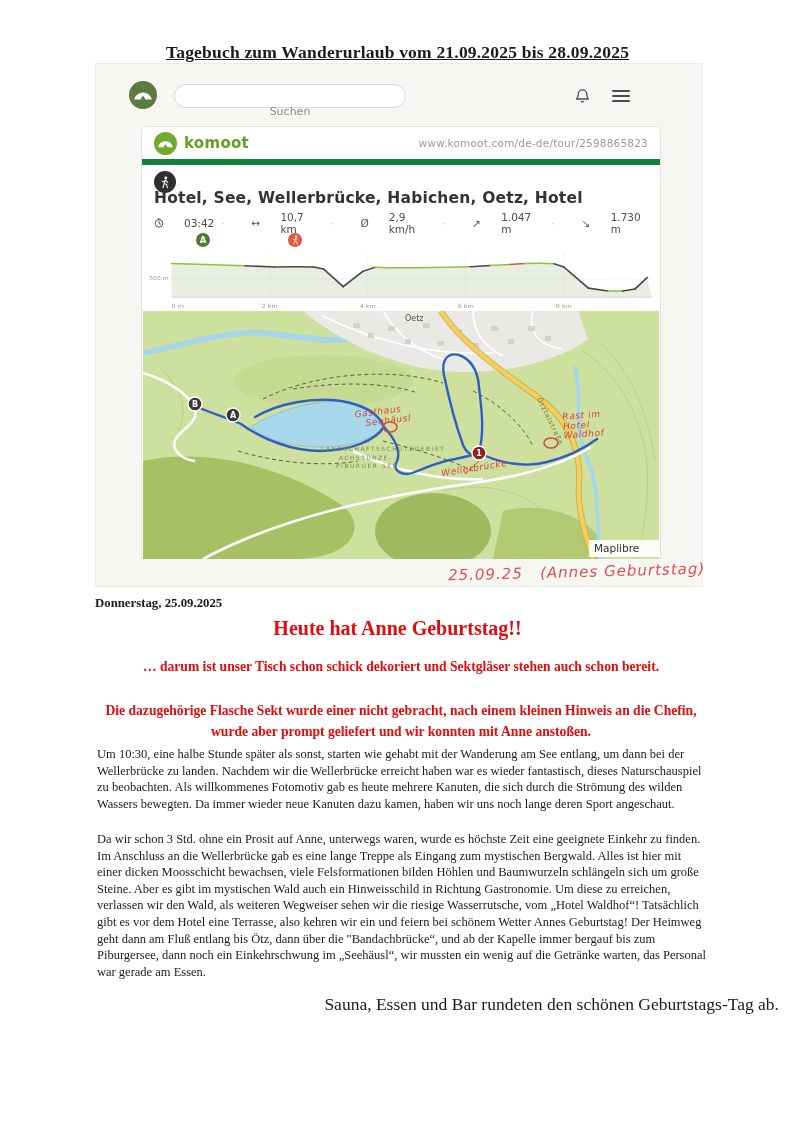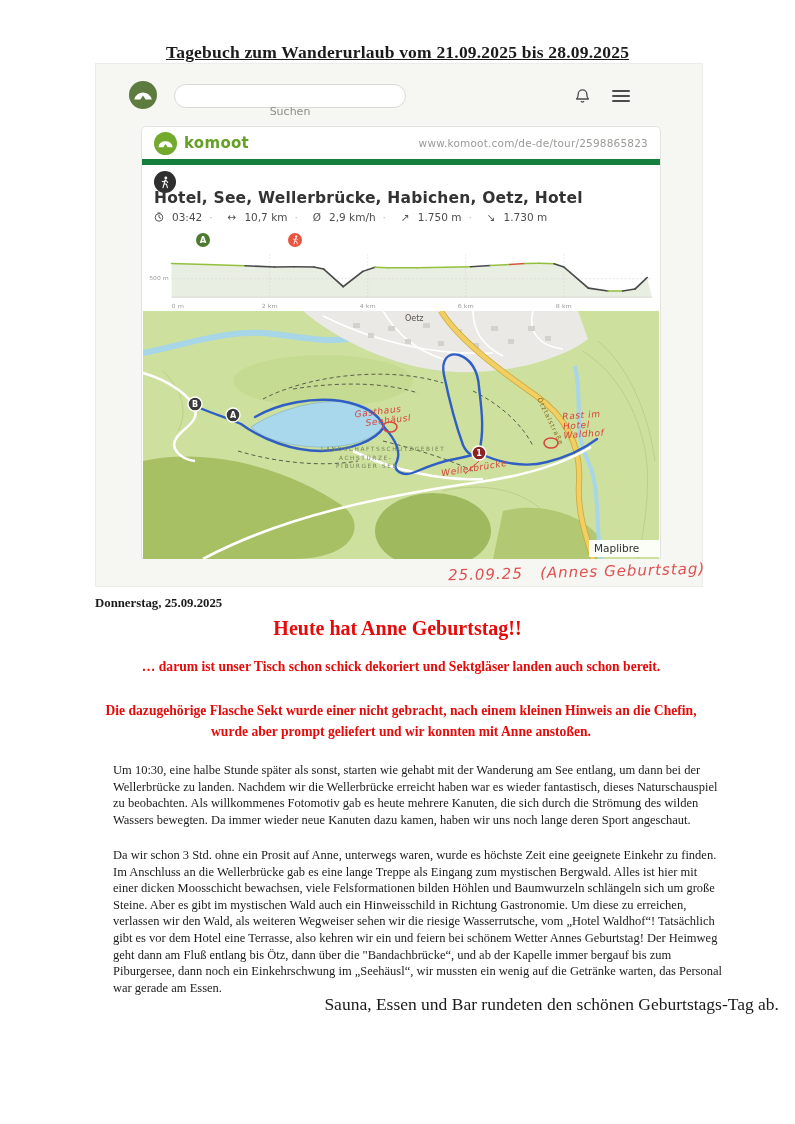--- a/index.html
+++ b/index.html
@@ -10,21 +10,21 @@
   .doc-title{position:absolute;top:42px;left:0;right:0;text-align:center;margin:0;
              font-size:17.5px;font-weight:bold;text-decoration:underline;letter-spacing:.2px;}
   .date-heading{position:absolute;top:596px;left:95px;font-size:12.8px;font-weight:bold;
                 }
   .headline{position:absolute;top:617px;left:0;right:0;margin:0;text-align:center;
             font-size:20px;font-weight:bold;color:#e60b0b;}
   .red-par{position:absolute;left:95px;width:612px;margin:0;text-align:center;
            font-size:13.6px;font-weight:bold;color:#e60b0b;line-height:21px;}
   .red-par.p1{top:656px;}
   .red-par.p2{top:700px;}
-  .body-par{position:absolute;left:97px;width:611px;margin:16px;text-align:left;
+  .body-par{position:absolute;left:97px;width:611px;margin:0;text-align:left;
             font-size:12.5px;line-height:16.6px;}
   .body-par.p1{top:746px;}
   .body-par.p2{top:831px;}
   .closing{position:absolute;top:978px;left:0;right:0;margin:16px;text-align:right;font-size:17.5px;}
 
   
   .shot{position:absolute;left:95px;top:63px;width:606px;height:522px;background:#f6f6f3;
         border:1px solid #ececea;font-family:"DejaVu Sans",sans-serif;}
   .navbar{position:absolute;left:0;top:0;width:100%;height:58px;}
   .nav-logo{position:absolute;left:33px;top:17px;width:28px;height:28px;}
@@ -45,21 +45,21 @@
   .brand-logo{width:23px;height:23px;margin-right:7px;}
   .brand-name{font-size:15px;font-weight:bold;color:#64a024;letter-spacing:.3px;}
   .card-url{margin-left:auto;font-size:10.5px;color:#9a9a97;letter-spacing:.2px;}
 
   .tour-badge{position:absolute;left:12px;top:44px;width:22px;height:22px;border-radius:50%;
               background:#2f2f2f;display:flex;align-items:center;justify-content:center;}
   .tour-title{position:absolute;left:12px;top:62px;width:496px;margin:0;font-size:15.5px;
               font-weight:bold;color:#333;letter-spacing:.2px;}
   .tour-stats{position:absolute;left:12px;top:84px;width:500px;font-size:10.5px;color:#4c4c4c;
               display:flex;align-items:center;}
-  .stat{display:flex;align-items:center;gap:8px;}
+  .stat{display:flex;align-items:center;gap:20px;}
   .stat + .stat::before{content:"\00b7";color:#b9b9b5;margin:0 7px;}
   .stat .glyph{font-size:10.5px;color:#555;}
 
   .elev{position:absolute;left:4px;top:106px;width:512px;height:79px;}
   .elev-marker{position:absolute;width:14px;height:14px;border-radius:50%;display:flex;
                align-items:center;justify-content:center;top:0;}
   .elev-marker.start{left:50px;background:#4c7a2e;color:#fff;font-size:8.5px;font-weight:bold;}
   .elev-marker.pos{left:142px;background:#e9553f;}
   .elev svg.elev-svg{position:absolute;left:0;top:16px;}
 
@@ -144,21 +144,21 @@
         <span class="stat">
           <span class="glyph">↔</span>
           <span>10,7 km</span>
         </span>
         <span class="stat">
           <span class="glyph">Ø</span>
           <span>2,9 km/h</span>
         </span>
         <span class="stat">
           <span class="glyph">↗</span>
-          <span>1.750 m</span>
+          <span>1.047 m</span>
         </span>
         <span class="stat">
           <span class="glyph">↘</span>
           <span>1.730 m</span>
         </span>
       </div>
 
       <div class="elev">
         <div class="elev-marker start">A</div>
         <div class="elev-marker pos">
@@ -312,19 +312,19 @@
           <div>Waldhof</div>
         </div>
       </div>
     </div>
 
     <div class="hand-date">25.09.25   (Annes Geburtstag)</div>
   </div>
 
   <div class="date-heading">Donnerstag, 25.09.2025</div>
   <h2 class="headline">Heute hat Anne Geburtstag!!</h2>
-  <p class="red-par p1">… darum ist unser Tisch schon schick dekoriert und Sektgläser landen auch schon bereit.</p>
+  <p class="red-par p1">… darum ist unser Tisch schon schick dekoriert und Sektgläser stehen auch schon bereit.</p>
   <p class="red-par p2">Die dazugehörige Flasche Sekt wurde einer nicht gebracht, nach einem kleinen Hinweis an die Chefin, wurde aber prompt geliefert und wir konnten mit Anne anstoßen.</p>
   <p class="body-par p1">Um 10:30, eine halbe Stunde später als sonst, starten wie gehabt mit der Wanderung am See entlang, um dann bei der Wellerbrücke zu landen. Nachdem wir die Wellerbrücke erreicht haben war es wieder fantastisch, dieses Naturschauspiel zu beobachten. Als willkommenes Fotomotiv gab es heute mehrere Kanuten, die sich durch die Strömung des wilden Wassers bewegten. Da immer wieder neue Kanuten dazu kamen, haben wir uns noch lange deren Sport angeschaut.</p>
   <p class="body-par p2">Da wir schon 3 Std. ohne ein Prosit auf Anne, unterwegs waren, wurde es höchste Zeit eine geeignete Einkehr zu finden. Im Anschluss an die Wellerbrücke gab es eine lange Treppe als Eingang zum mystischen Bergwald. Alles ist hier mit einer dicken Moosschicht bewachsen, viele Felsformationen bilden Höhlen und Baumwurzeln schlängeln sich um große Steine. Aber es gibt im mystischen Wald auch ein Hinweisschild in Richtung Gastronomie. Um diese zu erreichen, verlassen wir den Wald, als weiteren Wegweiser sehen wir die riesige Wasserrutsche, vom „Hotel Waldhof“! Tatsächlich gibt es vor dem Hotel eine Terrasse, also kehren wir ein und feiern bei schönem Wetter Annes Geburtstag! Der Heimweg geht dann am Fluß entlang bis Ötz, dann über die "Bandachbrücke“, und ab der Kapelle immer bergauf bis zum Piburgersee, dann noch ein Einkehrschwung im „Seehäusl“, wir mussten ein wenig auf die Getränke warten, das Personal war gerade am Essen.</p>
   <p class="closing">Sauna, Essen und Bar rundeten den schönen Geburtstags-Tag ab.</p>
 
 </div>
 
 </body></html>

